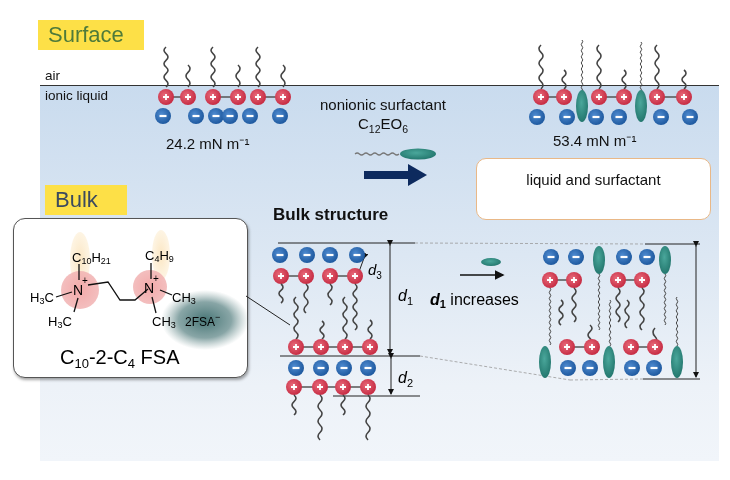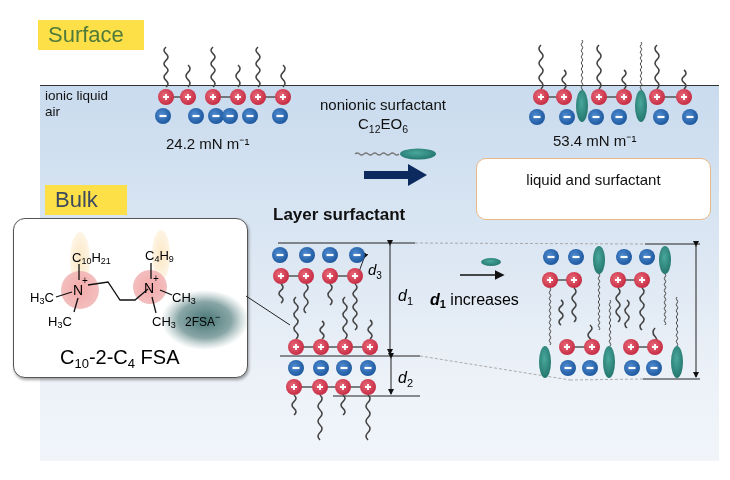--- a/index.html
+++ b/index.html
@@ -20,34 +20,34 @@
   sub, sup { font-size:70%;text-align:right; }
 </style>
 </head>
 <body>
 
 <div id="bg"></div>
 <div id="surface-line"></div>
 
 <div id="tag-surface" class="tag">Surface</div>
 <div id="tag-bulk" class="tag">Bulk</div>
-<div class="lbl" style="left:45px;top:68px;margin-top:36px;">air</div>
+<div class="lbl" style="left:45px;top:68px;">air</div>
 <div class="lbl" style="left:45px;top:88px;">ionic liquid</div>
 
 <div class="txt" style="left:166px;top:133px;">24.2 mN m⁻¹</div>
 <div class="txt" style="left:553px;top:130px;">53.4 mN m⁻¹</div>
 
 <div class="txt" style="left:320px;top:96px;">nonionic surfactant</div>
 <div class="txt" style="left:358px;top:115px;"><span>C</span><sub>12</sub><span>EO</span><sub>6</sub></div>
 
 <div id="ads-box">
   <div>liquid and surfactant</div>
 </div>
 
-<div class="txt" style="left:273px;top:205px;font-weight:bold;font-size:17px;">Layer surfactant</div>
+<div class="txt" style="left:273px;top:205px;font-weight:bold;font-size:17px;">Bulk structure</div>
 
 <div id="mol-box"></div>
 
 <svg width="730" height="480" viewBox="0 0 730 480">
   <defs>
     <radialGradient id="gCat" cx="40%" cy="40%" r="60%">
         <stop offset="0%" stop-color="#e86a7a"></stop>
         <stop offset="100%" stop-color="#c72d44"></stop>
       </radialGradient>
     <radialGradient id="gAn" cx="40%" cy="40%" r="60%">

